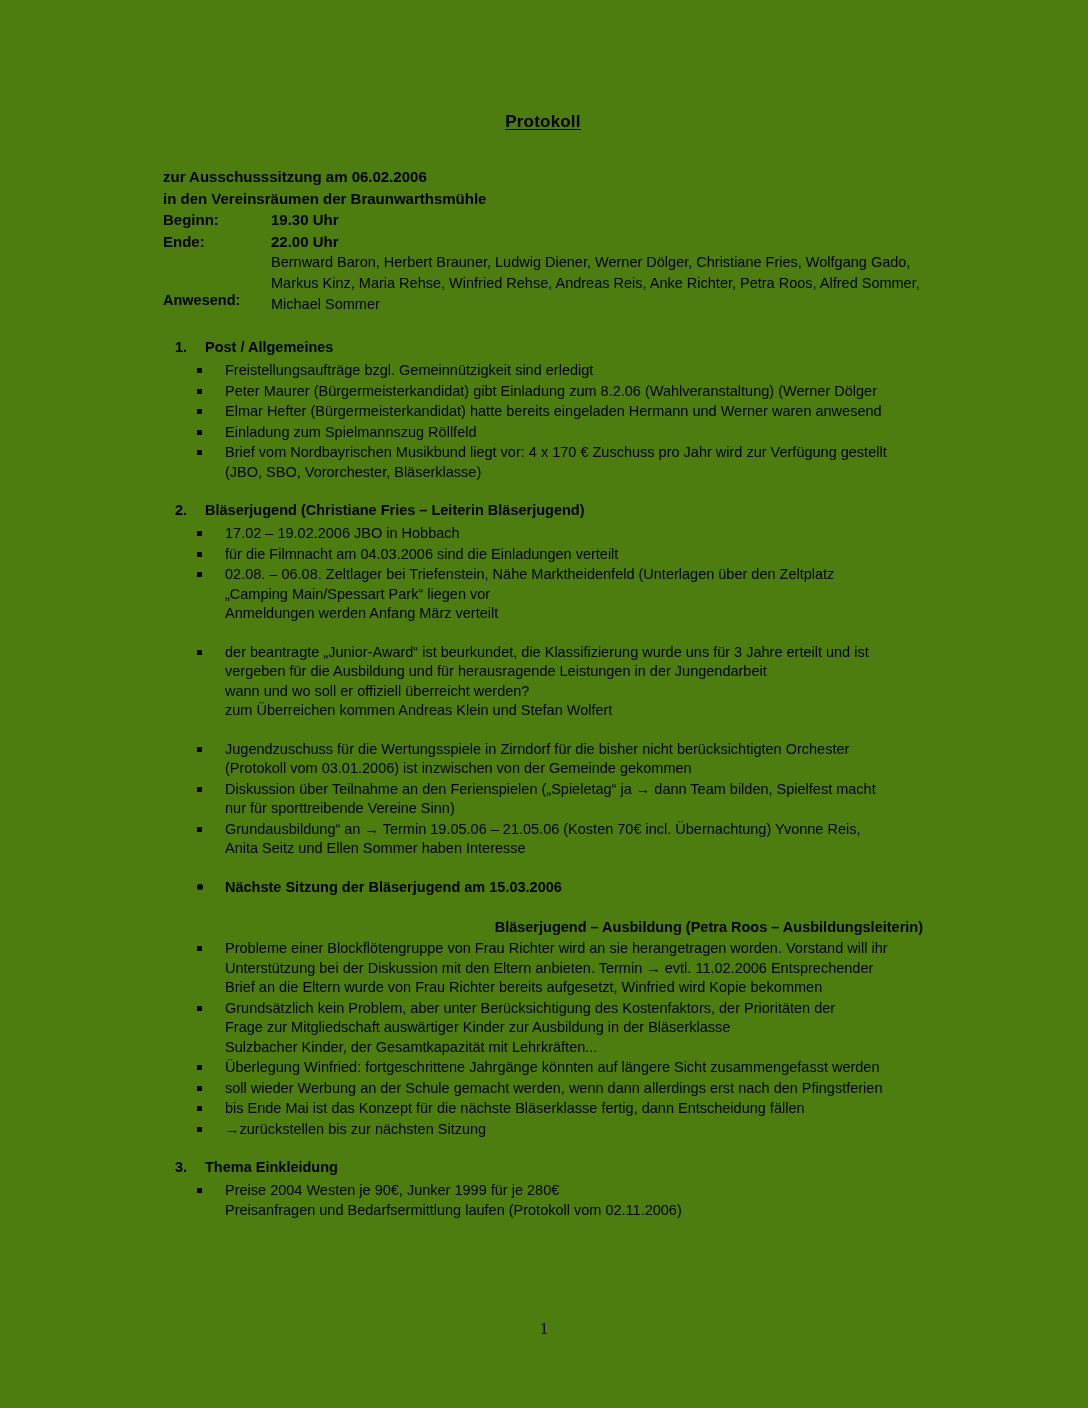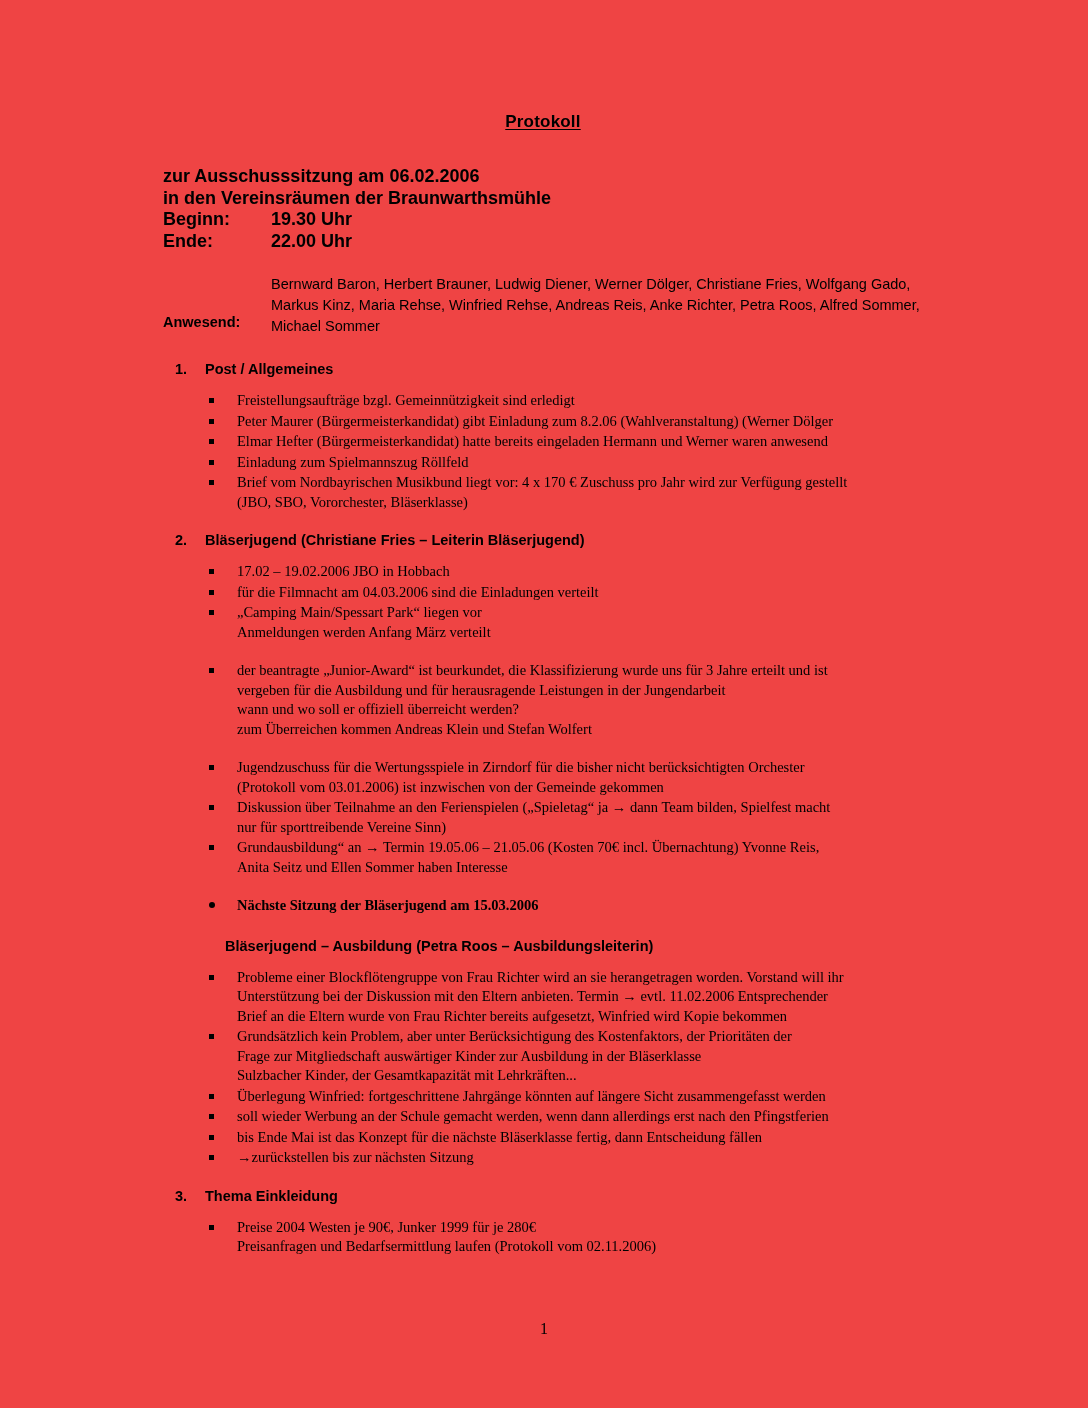--- a/index.html
+++ b/index.html
@@ -13,21 +13,21 @@
     position: relative;
     font-family: "Liberation Sans", sans-serif;
     color: #000000;
     -webkit-font-smoothing: none;
   }
   .page {
     position: absolute;
     left: 0; top: 0;
     width: 1088px;
     height: 1408px;
-    background: #ef4444;
+    background: #4d7c0f;
     overflow: hidden;
   }
   .content {
     position: absolute;
     left: 163px;
     top: 112px;
     width: 760px;
   }
 
   
@@ -39,24 +39,23 @@
     margin: 0 0 34px 0;
     width: 760px;
   }
   .doc-title span {
     text-decoration: underline;
     text-underline-offset: 2px;
   }
 
   
   .meeting-head {
-    font-size: 18px;
+    font-size: 15px;
     font-weight: bold;
     line-height: 21.5px;
-    margin-bottom: 22px;
   }
   .meeting-head .row {
     display: flex;
   }
   .meeting-head .lbl { width: 108px; flex: 0 0 108px; }
 
   
   .attendees {
     display: flex;
     font-size: 14.5px;
@@ -81,23 +80,22 @@
     margin-top: 18px;
     margin-bottom: 4px;
     padding-left: 12px;
   }
   .sec-head .num { width: 30px; flex: 0 0 30px; }
   .sec-head .txt { flex: 1 1 auto; }
 
   
   ul.blist {
     list-style: none;
-    margin: 12px;
+    margin: 0;
     padding: 0;
-    font-family: Liberation Serif, serif;
   }
   ul.blist > li {
     position: relative;
     padding-left: 62px;
     font-size: 14.5px;
     line-height: 19.5px;
     margin: 0 0 1px 0;
   }
   ul.blist > li .bullet {
     position: absolute;
@@ -118,20 +116,21 @@
   ul.blist > li .line { display: block; }
   ul.blist > li.spaced { margin-top: 19px; }
 
   .sub-head {
     font-size: 14.5px;
     font-weight: bold;
     line-height: 20px;
     padding-left: 62px;
     margin-top: 20px;
     margin-bottom: 2px;
+    text-align: right;
   }
 
   
   .page-number {
     position: absolute;
     left: 0;
     top: 1320px;
     width: 1088px;
     text-align: center;
     font-family: "Liberation Serif", serif;
@@ -205,20 +204,21 @@
             <li>
               <span class="bullet"></span>
               <span class="line">17.02 – 19.02.2006 JBO in Hobbach</span>
             </li>
             <li>
               <span class="bullet"></span>
               <span class="line">für die Filmnacht am 04.03.2006 sind die Einladungen verteilt</span>
             </li>
             <li>
               <span class="bullet"></span>
+              <span class="line">02.08. – 06.08. Zeltlager bei Triefenstein, Nähe Marktheidenfeld (Unterlagen über den Zeltplatz</span>
               <span class="line">„Camping Main/Spessart Park“ liegen vor</span>
               <span class="line">Anmeldungen werden Anfang März verteilt</span>
             </li>
             <li class="spaced">
               <span class="bullet"></span>
               <span class="line">der beantragte „Junior-Award“ ist beurkundet, die Klassifizierung wurde uns für 3 Jahre erteilt und ist</span>
               <span class="line">vergeben für die Ausbildung und für herausragende Leistungen in der Jungendarbeit</span>
               <span class="line">wann und wo soll er offiziell überreicht werden?</span>
               <span class="line">zum Überreichen kommen Andreas Klein und Stefan Wolfert</span>
             </li>

